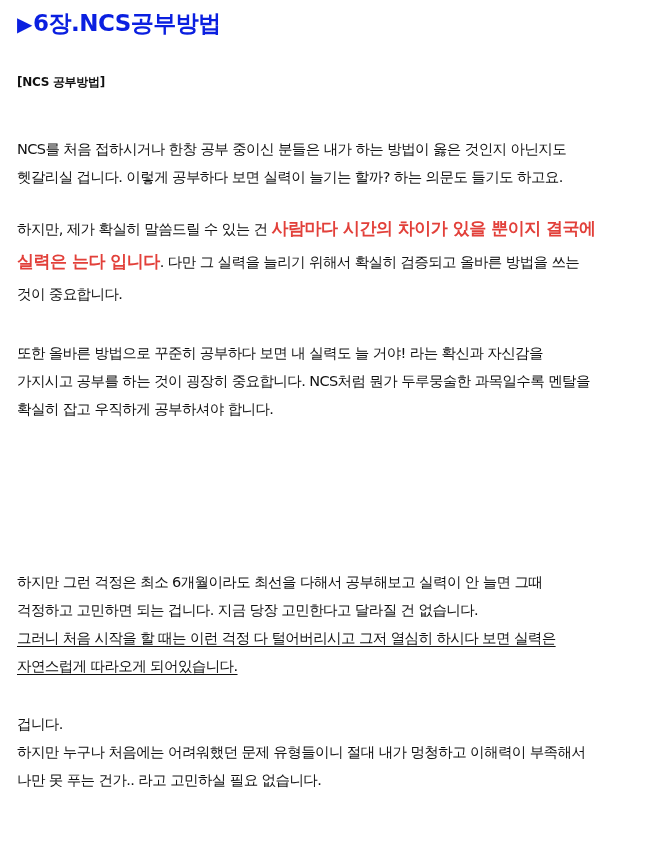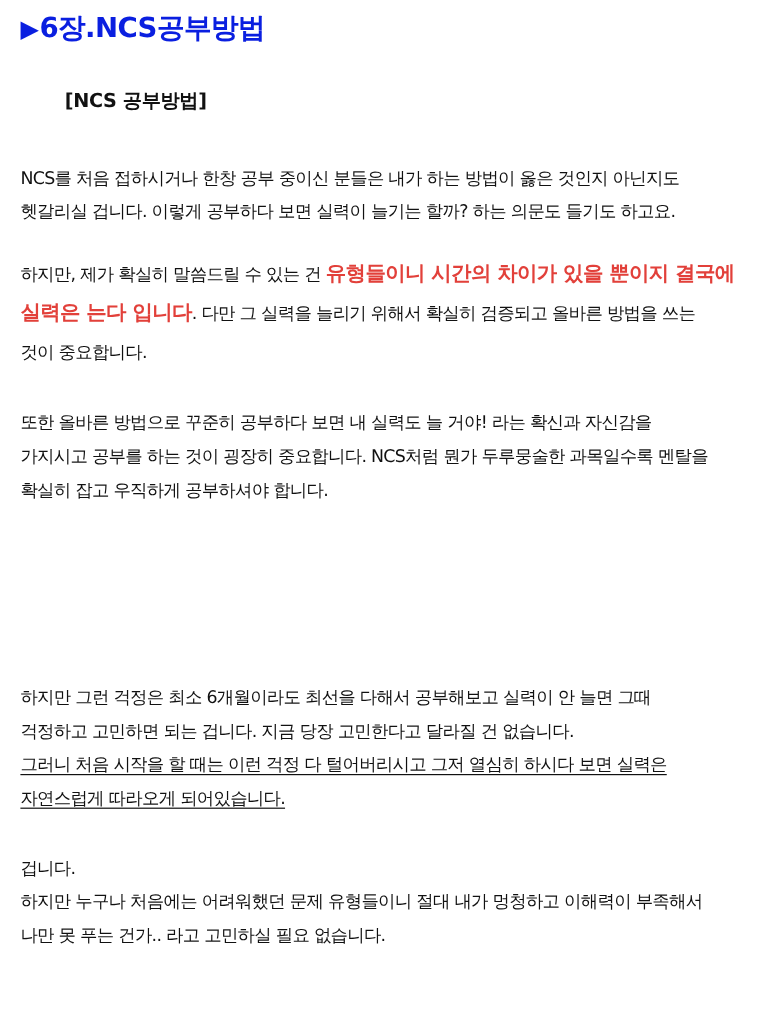--- a/index.html
+++ b/index.html
@@ -10,22 +10,22 @@
   }
   .page { position: relative; width: 652px; height: 862px; }
   .title {
     position: absolute; left: 17px; top: 8px;
     font-size: 23px; font-weight: bold; color: #0a1fe0;
     letter-spacing: -0.5px; white-space: nowrap;
   }
   .title .tri { font-size: 20px; margin-right: 1px; }
   .subtitle {
     position: absolute; left: 17px; top: 74px;
-    font-size: 16px; font-weight: bold; color: #111;
-    white-space: nowrap; letter-spacing: -0.3px; margin-left: 37px;
+    font-size: 12px; font-weight: bold; color: #111;
+    white-space: nowrap; letter-spacing: -0.3px;
   }
   .para {
     position: absolute; left: 17px; width: 625px;
     font-size: 14.5px; line-height: 28px; color: #111;
     letter-spacing: -0.6px;
   }
   .para .line { display: block; white-space: nowrap; height: 28px; }
   .hl {
     color: #e2403a; font-weight: bold; font-size: 17px; letter-spacing: -0.5px;
   }
@@ -41,21 +41,21 @@
   </div>
 
   <div class="subtitle">[NCS 공부방법]</div>
 
   <div class="para" style="top:135px;">
     <span class="line">NCS를 처음 접하시거나 한창 공부 중이신 분들은 내가 하는 방법이 옳은 것인지 아닌지도</span>
     <span class="line">헷갈리실 겁니다. 이렇게 공부하다 보면 실력이 늘기는 할까? 하는 의문도 들기도 하고요.</span>
   </div>
 
   <div class="para" style="top:212px; line-height:32px;">
-    <span class="line" style="height:33px;"><span>하지만, 제가 확실히 말씀드릴 수 있는 건 </span><span class="hl">유형들이니 시간의 차이가 있을 뿐이지 결국에</span></span>
+    <span class="line" style="height:33px;"><span>하지만, 제가 확실히 말씀드릴 수 있는 건 </span><span class="hl">사람마다 시간의 차이가 있을 뿐이지 결국에</span></span>
     <span class="line" style="height:33px;"><span class="hl">실력은 는다 입니다</span><span>.  다만 그 실력을 늘리기 위해서 확실히 검증되고 올바른 방법을 쓰는</span></span>
     <span class="line">것이 중요합니다.</span>
   </div>
 
   <div class="para" style="top:339px;">
     <span class="line">또한 올바른 방법으로 꾸준히 공부하다 보면 내 실력도 늘 거야! 라는 확신과 자신감을</span>
     <span class="line">가지시고 공부를 하는 것이 굉장히 중요합니다. NCS처럼 뭔가 두루뭉술한 과목일수록 멘탈을</span>
     <span class="line">확실히 잡고 우직하게 공부하셔야 합니다.</span>
   </div>
 

